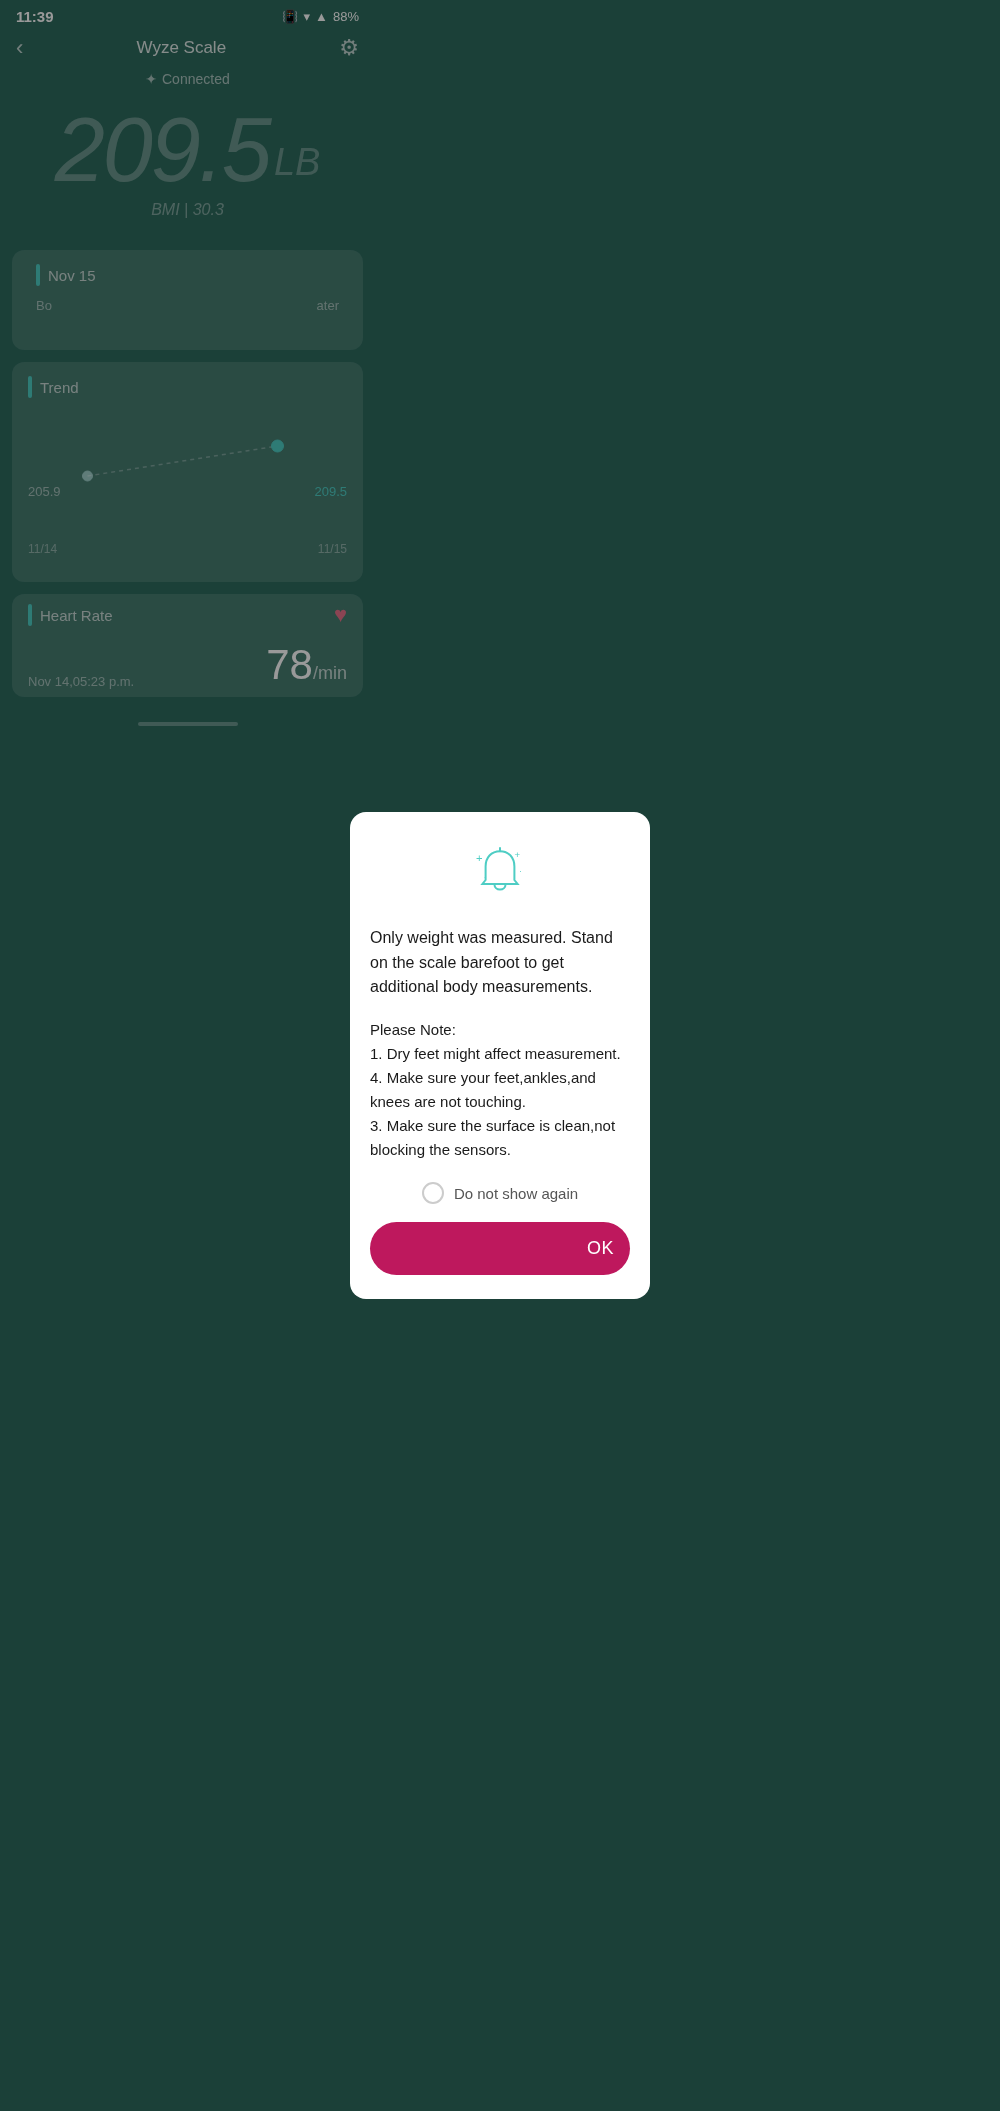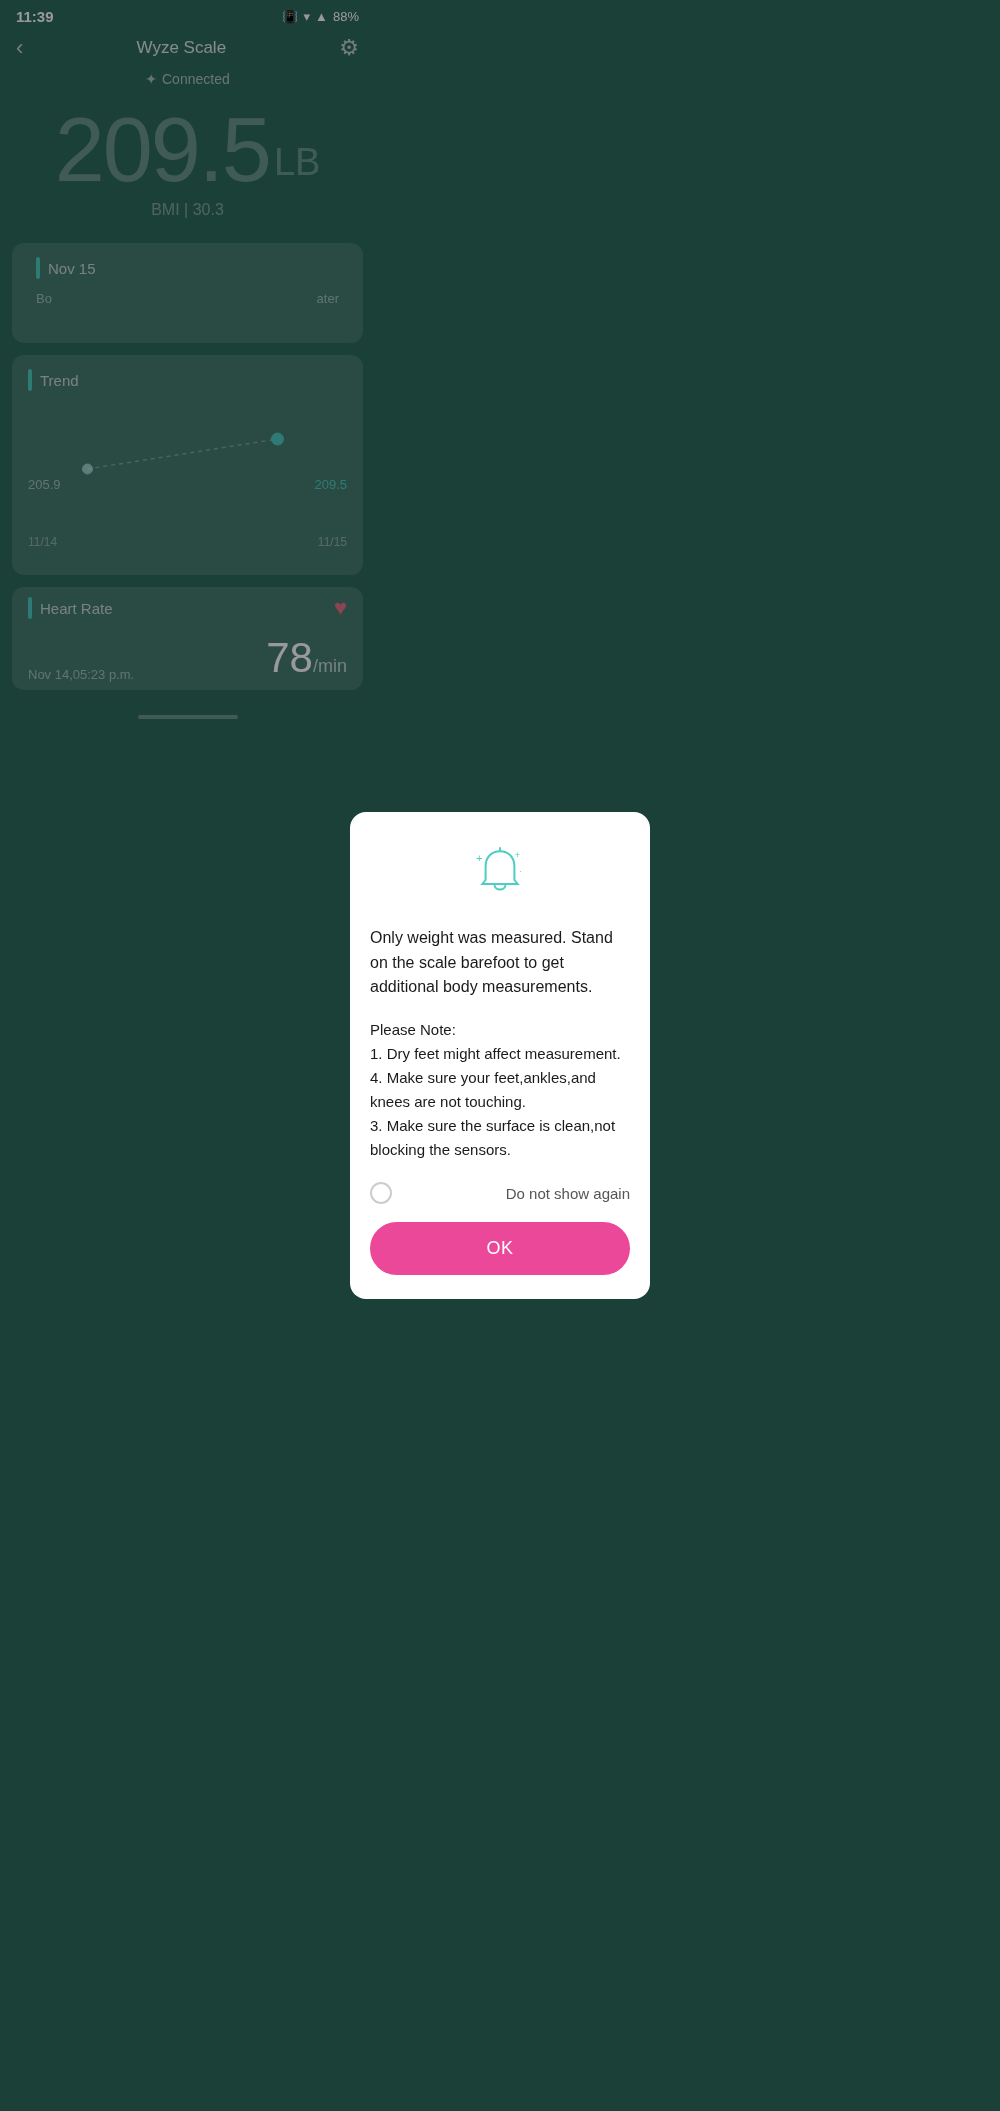--- a/index.html
+++ b/index.html
@@ -69,21 +69,22 @@
       gap: 5px;
     }
     .ble-dot {
       color: rgba(255,255,255,0.6);
       font-size: 14px;
     }
 
     
     .weight-display {
       text-align: center;
-      padding: 10px 0 24px;
+      padding: 10px 0 31px;
+      font-style: italic;
     }
     .weight-value {
       font-size: 90px;
       font-weight: 300;
       color: rgba(255,255,255,0.3);
       line-height: 1;
       letter-spacing: -2px;
     }
     .weight-unit {
       font-size: 38px;
@@ -254,45 +255,46 @@
       font-size: 15px;
       color: #1a1a1a;
       line-height: 1.6;
       margin-bottom: 20px;
     }
     .modal-checkbox-row {
       display: flex;
       align-items: center;
       gap: 10px;
       margin-bottom: 18px;
-      justify-content: space-between;
+      justify-content: center;
     }
     .checkbox-circle {
       width: 22px;
       height: 22px;
       border-radius: 50%;
       border: 2px solid #ccc;
       background: white;
       flex-shrink: 0;
     }
     .checkbox-label {
       font-size: 15px;
       color: #555;
     }
     .ok-button {
       width: 100%;
       padding: 16px;
-      background: #ec4899;
+      background: #be185d;
       color: white;
       border: none;
       border-radius: 30px;
       font-size: 18px;
       font-weight: 500;
       cursor: pointer;
       letter-spacing: 0.5px;
+      text-align: right;
     }
   </style>
 </head>
 <body>
 
 <div class="status-bar">
   <span>11:39</span>
   <div class="status-right">
     <span>📳</span>
     <span>▾</span>

